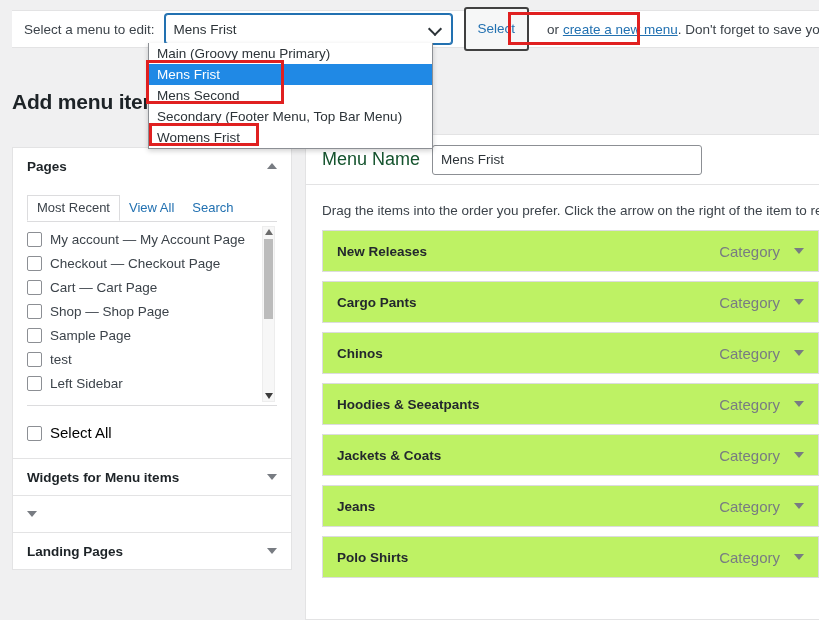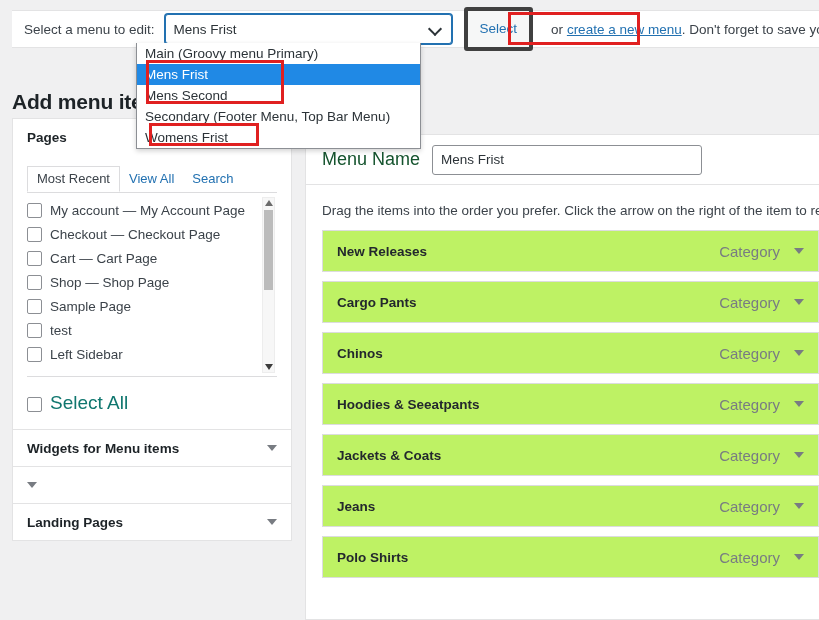--- a/index.html
+++ b/index.html
@@ -68,21 +68,21 @@
     left: 1px; top: 2px;
     width: 8px; height: 8px;
     border-right: 2px solid #2c3338;
     border-bottom: 2px solid #2c3338;
     transform: rotate(45deg);
   }
   .btn-select {
     margin-left: 12px;
     height: 44px;
     padding: 0 12px;
-    border: 4px solid #404040;
+    border: 2px solid #404040;
     border-radius: 3px;
     background: #f6f7f7;
     color: #2271b1;
     font-size: 13.5px;
     line-height: 28px;
     cursor: pointer;
     font-family: "Liberation Sans", sans-serif;
   }
   .tb-tail {
     margin-left: 18px;
@@ -99,21 +99,21 @@
   .redbox {
     position: absolute;
     border: 3px solid #e02020;
     pointer-events: none;
     z-index: 60;
   }
 
   
   #dropdown {
     position: absolute;
-    left: 136px; top: 43px;
+    left: 148px; top: 43px;
     width: 285px;
     background: #ffffff;
     border: 1px solid #8c8f94;
     border-top: none;
     z-index: 50;
     box-shadow: 0 2px 5px rgba(0,0,0,0.18);
   }
   .opt {
     height: 21px;
     line-height: 21px;
@@ -134,21 +134,21 @@
     left: 12px; top: 90px;
     font-size: 21px;
     font-weight: bold;
     color: #1d2327;
     letter-spacing: -0.2px;
   }
 
   
   #leftcol {
     position: absolute;
-    left: 12px; top: 118px;
+    left: 12px; top: 147px;
     width: 280px;
   }
   .panel {
     background: #ffffff;
     border: 1px solid #e3e3e4;
     border-bottom: none;
   }
   .panel:last-child { border-bottom: 1px solid #e3e3e4; }
   .panel-head {
     height: 36px;
@@ -246,21 +246,21 @@
   }
   .vs-ar.up { top: 2px; border-bottom: 6px solid #6b6b6b; }
   .vs-ar.dn { bottom: 2px; border-top: 6px solid #3c3c3c; }
 
   
   .selrow {
     display: flex;
     align-items: center;
     height: 52px;
   }
-  .selrow .lbl { font-size: 19px; color: #0f766e; }
+  .selrow .lbl { font-size: 15px; color: #000000; }
   .btn-add {
     margin-left: auto;
     height: 30px;
     padding: 0 12px;
     border: 1px solid #2271b1;
     border-radius: 3px;
     background: #f6f7f7;
     color: #2271b1;
     font-size: 13.5px;
     line-height: 28px;

